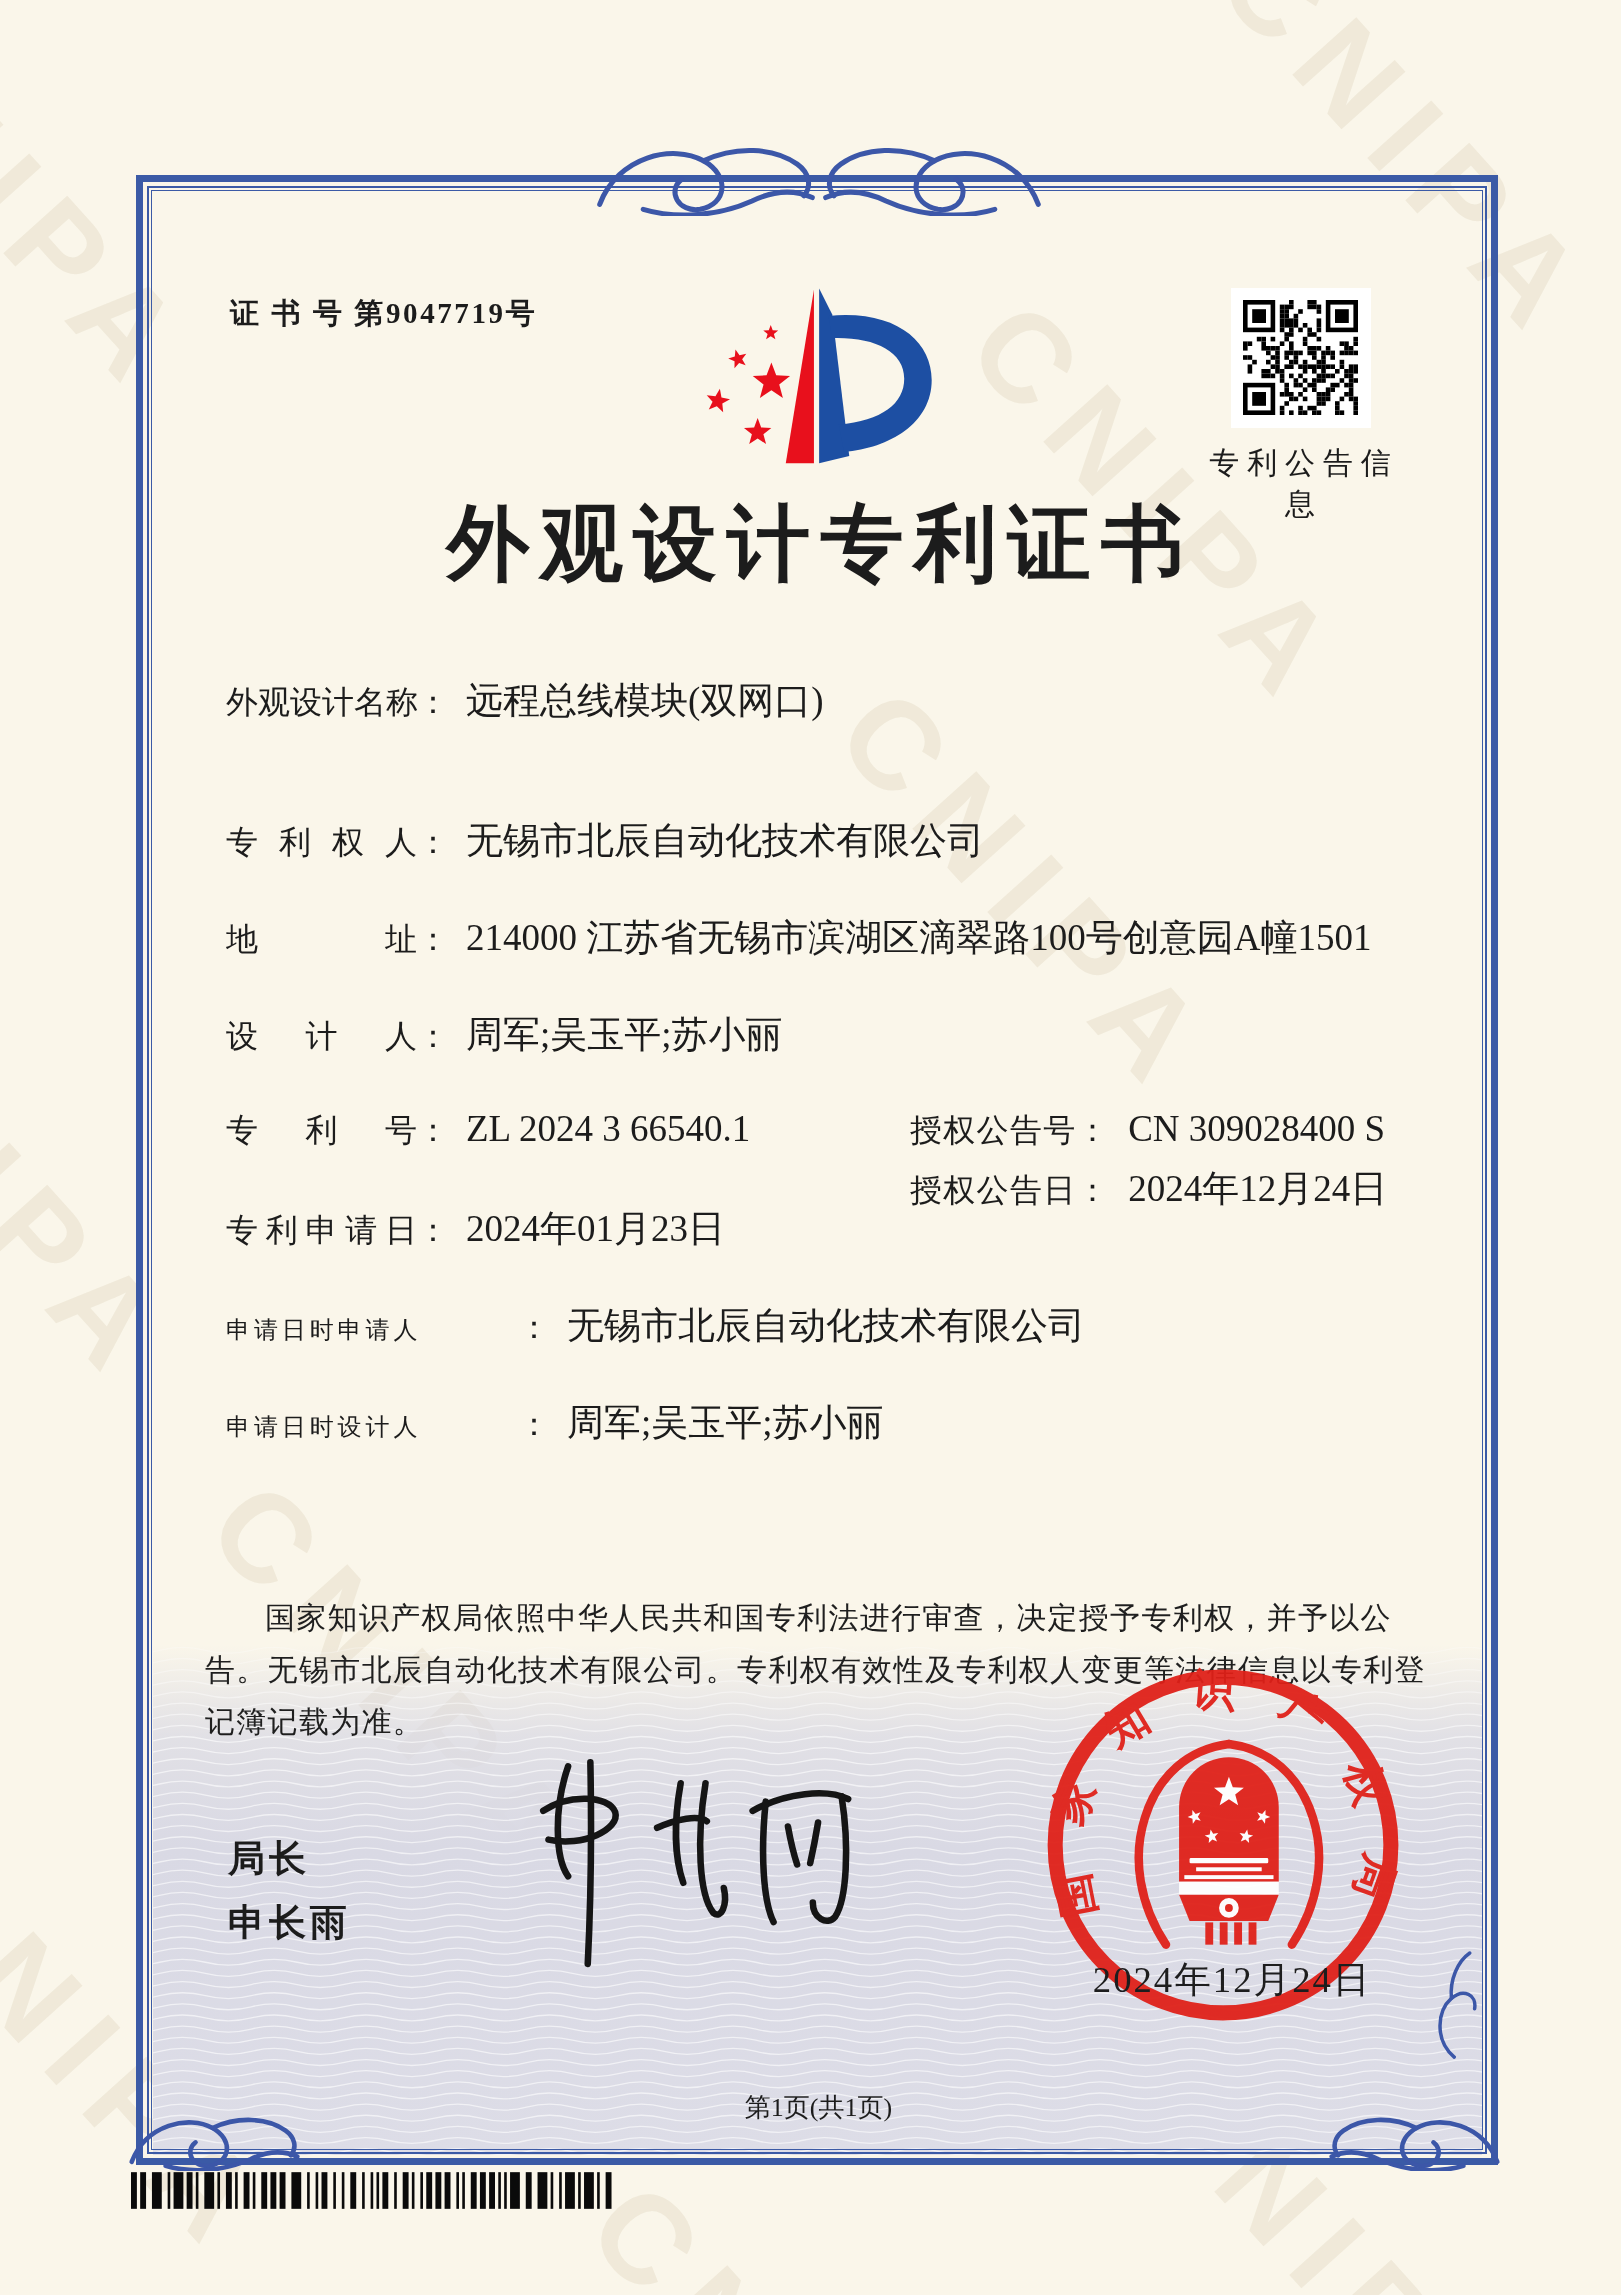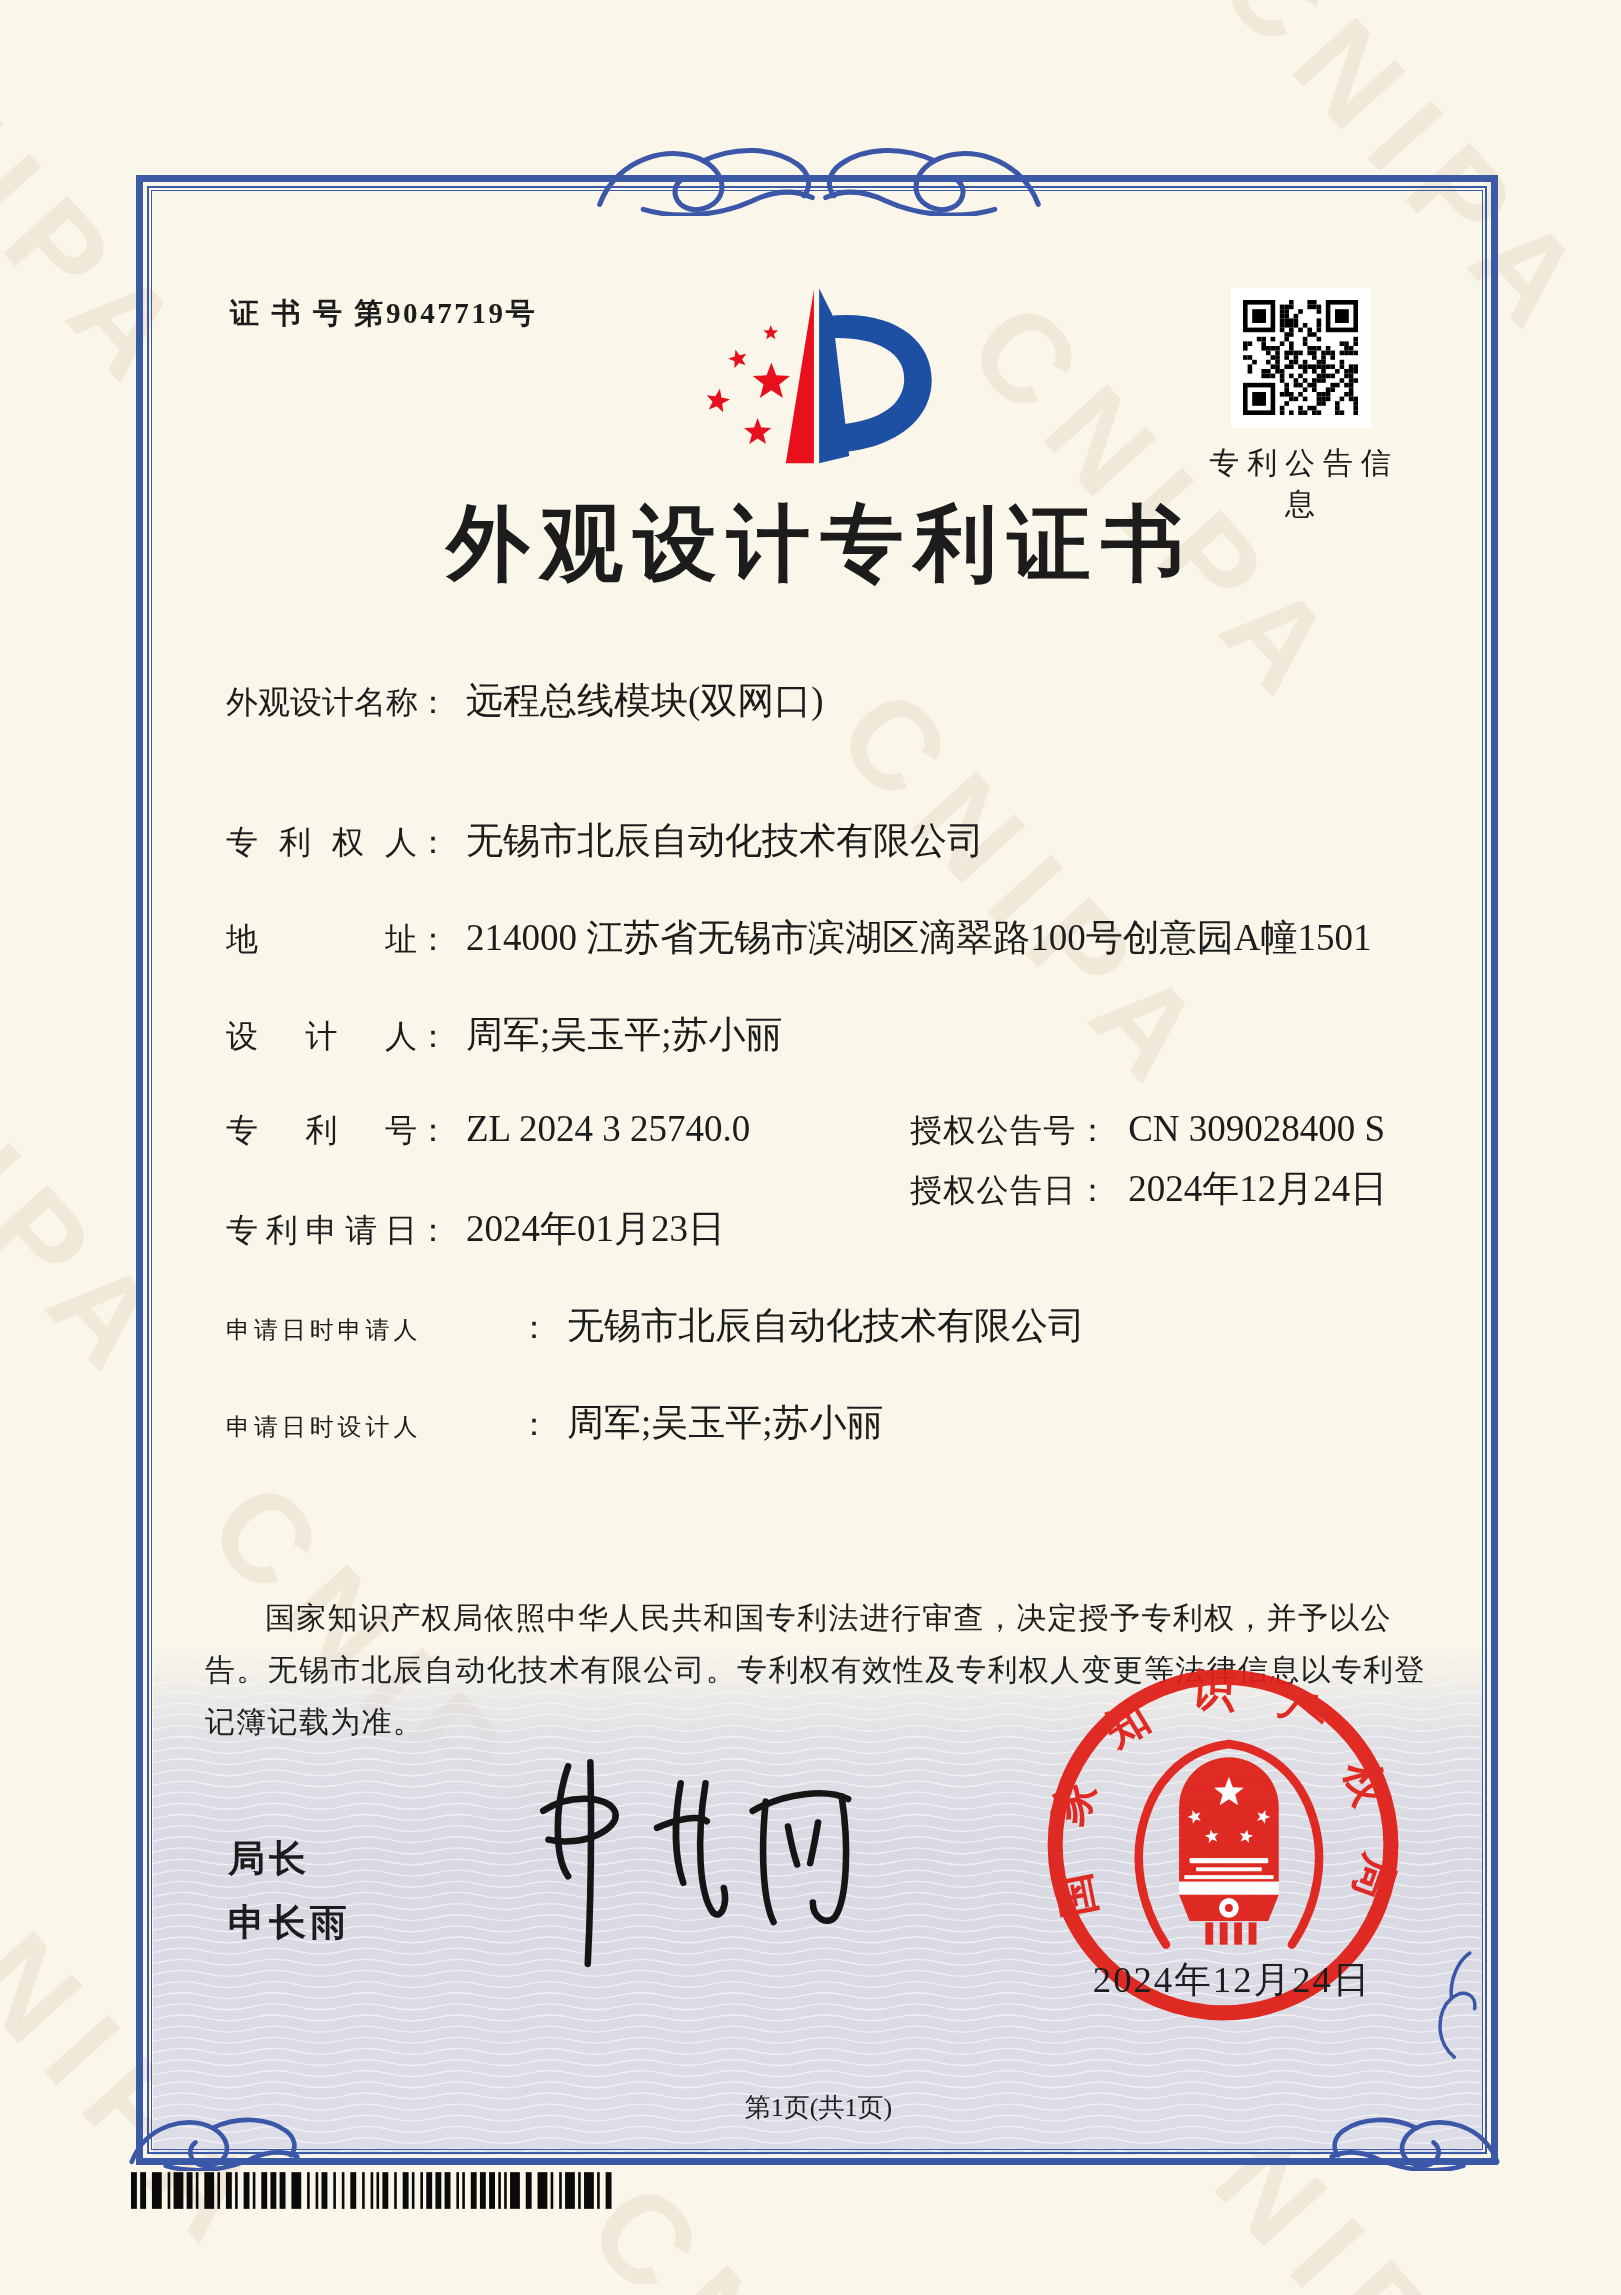--- a/index.html
+++ b/index.html
@@ -423,21 +423,21 @@
   <div class="row" style="top:816px">
     <span class="lab">专利权人</span><span class="colon">：</span><span class="val">无锡市北辰自动化技术有限公司</span>
   </div>
   <div class="row" style="top:913px">
     <span class="lab">地址</span><span class="colon">：</span><span class="val">214000 江苏省无锡市滨湖区滴翠路100号创意园A幢1501</span>
   </div>
   <div class="row" style="top:1010px">
     <span class="lab">设计人</span><span class="colon">：</span><span class="val">周军;吴玉平;苏小丽</span>
   </div>
   <div class="row" style="top:1107px">
-    <span class="lab">专利号</span><span class="colon">：</span><span class="val">ZL 2024 3 25740.0</span>
+    <span class="lab">专利号</span><span class="colon">：</span><span class="val">ZL 2024 3 66540.1</span>
   </div>
   <div class="rcol" style="top:1107px">
     <span class="lab">授权公告号</span><span class="colon">：</span><span class="val">CN 309028400 S</span>
   </div>
   <div class="row" style="top:1204px">
     <span class="lab">专利申请日</span><span class="colon">：</span><span class="val">2024年01月23日</span>
   </div>
   <div class="rcol" style="top:1164px">
     <span class="lab">授权公告日</span><span class="colon">：</span><span class="val">2024年12月24日</span>
   </div>

